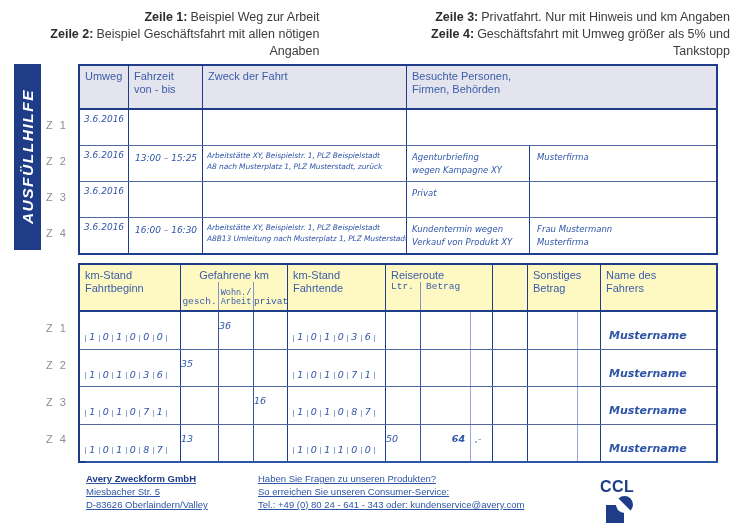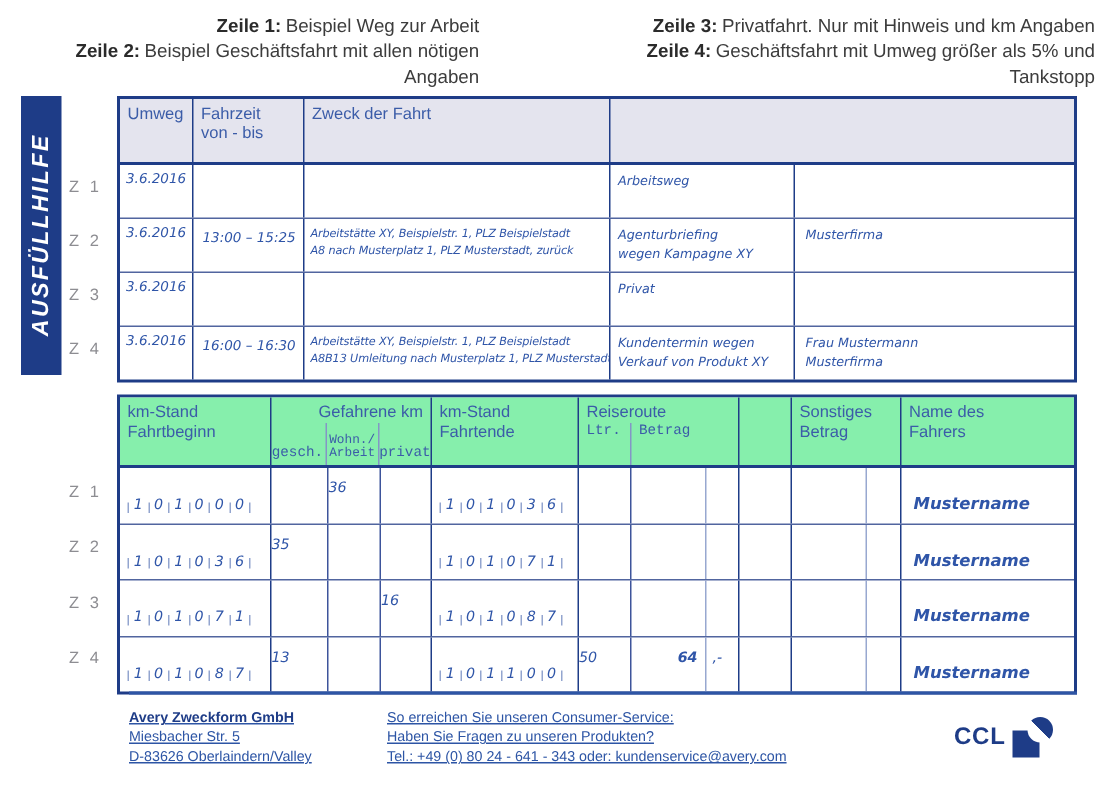--- a/index.html
+++ b/index.html
@@ -40,26 +40,26 @@
   .t1 .time{padding:7px 2px 0 6px;font-size:9px;white-space:nowrap;}
   .t1 .route{padding:4px 2px 0 4px;}
   .t1 .route .l{font-size:7.5px;line-height:11px;white-space:nowrap;letter-spacing:-0.1px;}
   .t1 .zweck{padding:5px 2px 0 5px;}
   .t1 .zweck .l,.t1 .pers .l{font-size:8.5px;line-height:13px;white-space:nowrap;}
   .t1 .pers{padding:5px 2px 0 7px;}
 
   
   .t2{top:263px;}
   .t2-row{display:grid;grid-template-columns:101px 38px 35px 34px 98px 35px 50px 22px 35px 50px 23px 1fr;}
-  .t2-head{height:45px;background:#86efac;border-bottom:2px solid #1e3c87;}
+  .t2-head{height:45px;background:#fef9c3;border-bottom:2px solid #1e3c87;}
   .t2-body .t2-row{height:36.5px;}
   .t2-body .t2-row + .t2-row{border-top:1px solid #51659f;}
   .group{display:flex;flex-direction:column;padding:0;}
   .group .glabel{padding:4px 5px 0;color:#3b5ca8;font-size:11px;line-height:1.15;}
-  .gef{grid-column:span 3;align-items:flex-end;}
+  .gef{grid-column:span 3;}
   .gef .glabel{text-align:center;}
   .kst{grid-column:span 3;}
   .son{grid-column:span 2;}
   .subgrid{flex:1;display:grid;font-family:Liberation Mono, monospace;}
   .gef .subgrid{grid-template-columns:37px 35px 1fr;}
   .kst .subgrid{grid-template-columns:34px 1fr;}
   .sub{display:flex;flex-direction:column;justify-content:flex-end;align-items:center;
        padding-bottom:3px;font-size:9.5px;color:#3b5ca8;line-height:1.05;box-sizing:border-box;}
   .sub + .sub{border-left:1px solid #8496c6;}
   .sub.small{font-size:8.5px;text-align:center;}
@@ -73,21 +73,21 @@
   .num.right{text-align:right;padding-right:5px;}
   .num.left{text-align:left;padding-left:4px;}
   .namec{padding:17px 2px 0 8px;font-size:11px;white-space:nowrap;font-weight:bold;}
 
   
   .foot-line{position:absolute;left:86px;top:461px;width:632px;height:2px;background:#2d55a5;}
   .foot{position:absolute;top:472px;font-size:9.5px;line-height:13px;color:#2d55a5;text-decoration:underline;}
   .foot.left{left:86px;}
   .foot.mid{left:258px;}
   .foot .company{font-weight:bold;color:#1e3c87;}
-  .ccl{position:absolute;left:636px;top:478px;display:flex;align-items:center;}
+  .ccl{position:absolute;left:600px;top:478px;display:flex;align-items:center;flex-direction:column;}
   .ccl-text{font-weight:bold;font-size:16px;color:#1e3c87;letter-spacing:0.5px;}
   .ccl-mark{position:relative;width:27px;height:27px;margin-left:5px;}
   .ccl-square{position:absolute;left:0;bottom:0;width:18px;height:18px;background:#1e3c87;}
   .ccl-circle{position:absolute;right:0;top:0;width:17px;height:17px;border-radius:50%;
               background:linear-gradient(to top right,#ffffff 49%,#1e3c87 51%);}
 </style>
 </head>
 <body>
 
 <div class="page">
@@ -113,31 +113,31 @@
   <div class="zlab" style="top:227px;">Z 4</div>
 
   <div class="tbl t1">
     <div class="t1-row t1-head">
       <div class="c h br-thick"><span>Umweg</span></div>
       <div class="c h br-thick">
           <div>Fahrzeit</div>
           <div>von - bis</div>
         </div>
       <div class="c h br-thick"><span>Zweck der Fahrt</span></div>
+      <div class="c h">
+          <div>Besuchte Personen,</div>
+          <div>Firmen, Behörden</div>
+        </div>
     </div>
     <div class="t1-body">
       <div class="t1-row">
         <div class="c datum br-thick"><span class="hw">3.6.2016</span></div>
         <div class="c time br-thick"><span class="hw"></span></div>
         <div class="c route br-thick">
             <div class="hw l"></div>
-            <div class="hw l"></div>
-          </div>
-        <div class="c zweck br-thick">
-            <div class="hw l">Arbeitsweg</div>
             <div class="hw l"></div>
           </div>
         <div class="c pers">
             <div class="hw l"></div>
             <div class="hw l"></div>
           </div>
       </div>
       <div class="t1-row">
         <div class="c datum br-thick"><span class="hw">3.6.2016</span></div>
         <div class="c time br-thick"><span class="hw">13:00  –  15:25</span></div>
@@ -411,22 +411,22 @@
     </div>
   </div>
 
   <div class="foot-line"></div>
   <div class="foot left">
     <div class="company">Avery Zweckform GmbH</div>
     <div>Miesbacher Str. 5</div>
     <div>D-83626 Oberlaindern/Valley</div>
   </div>
   <div class="foot mid">
+    <div>Haben Sie Fragen zu unseren Produkten?</div>
     <div>So erreichen Sie unseren Consumer-Service:</div>
-    <div>Haben Sie Fragen zu unseren Produkten?</div>
     <div>Tel.: +49 (0) 80 24 - 641 - 343 oder:  kundenservice@avery.com</div>
   </div>
   <div class="ccl">
     <span class="ccl-text">CCL</span>
     <span class="ccl-mark">
       <span class="ccl-square"></span>
       <span class="ccl-circle"></span>
     </span>
   </div>
 

